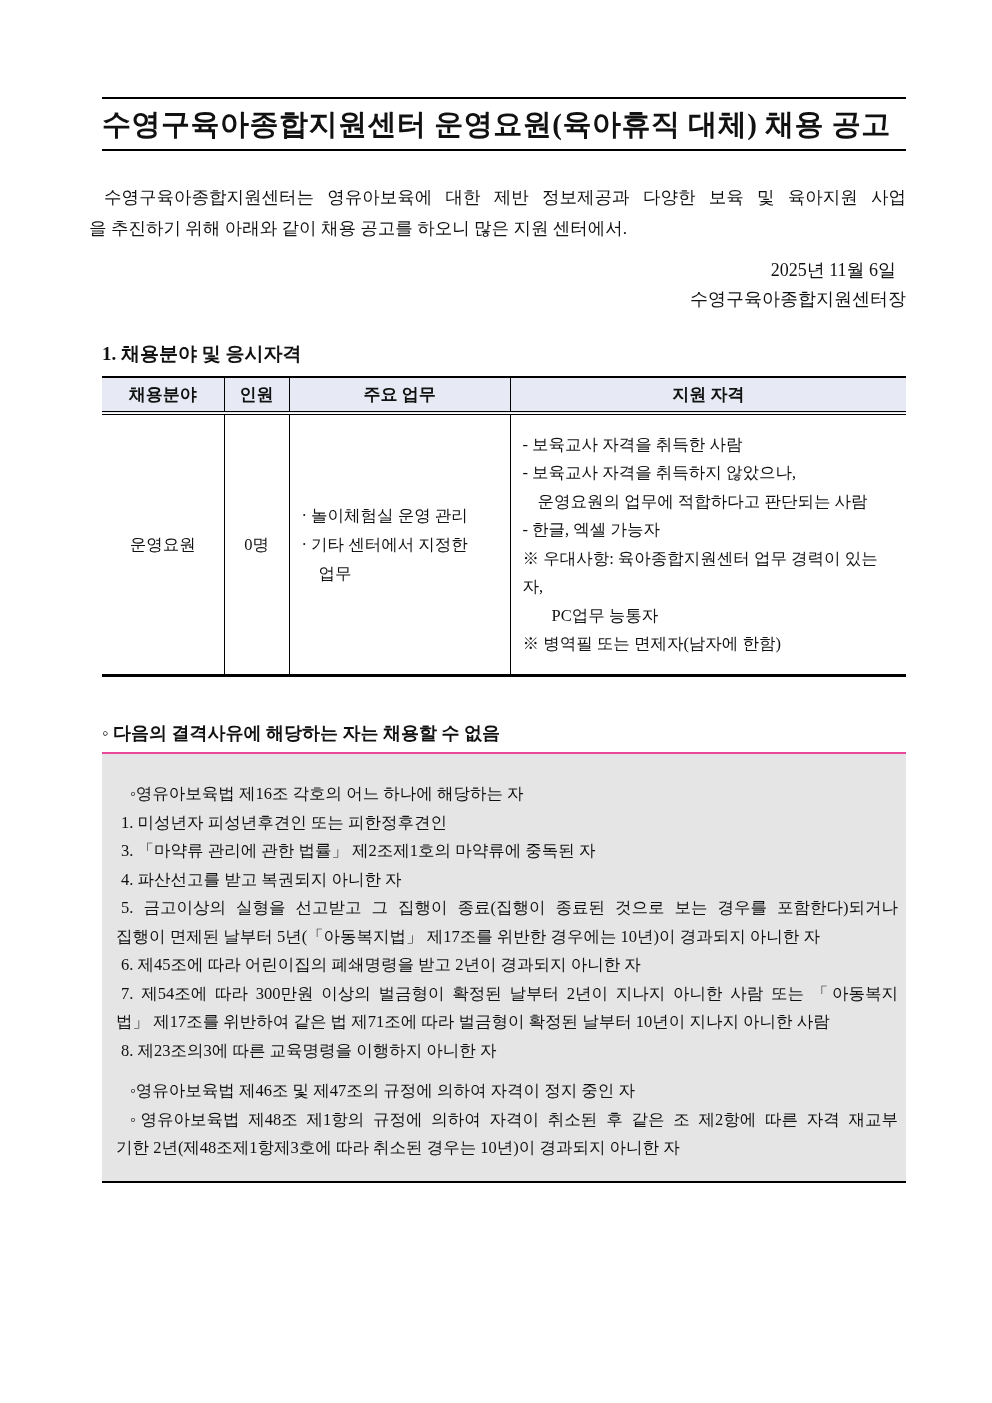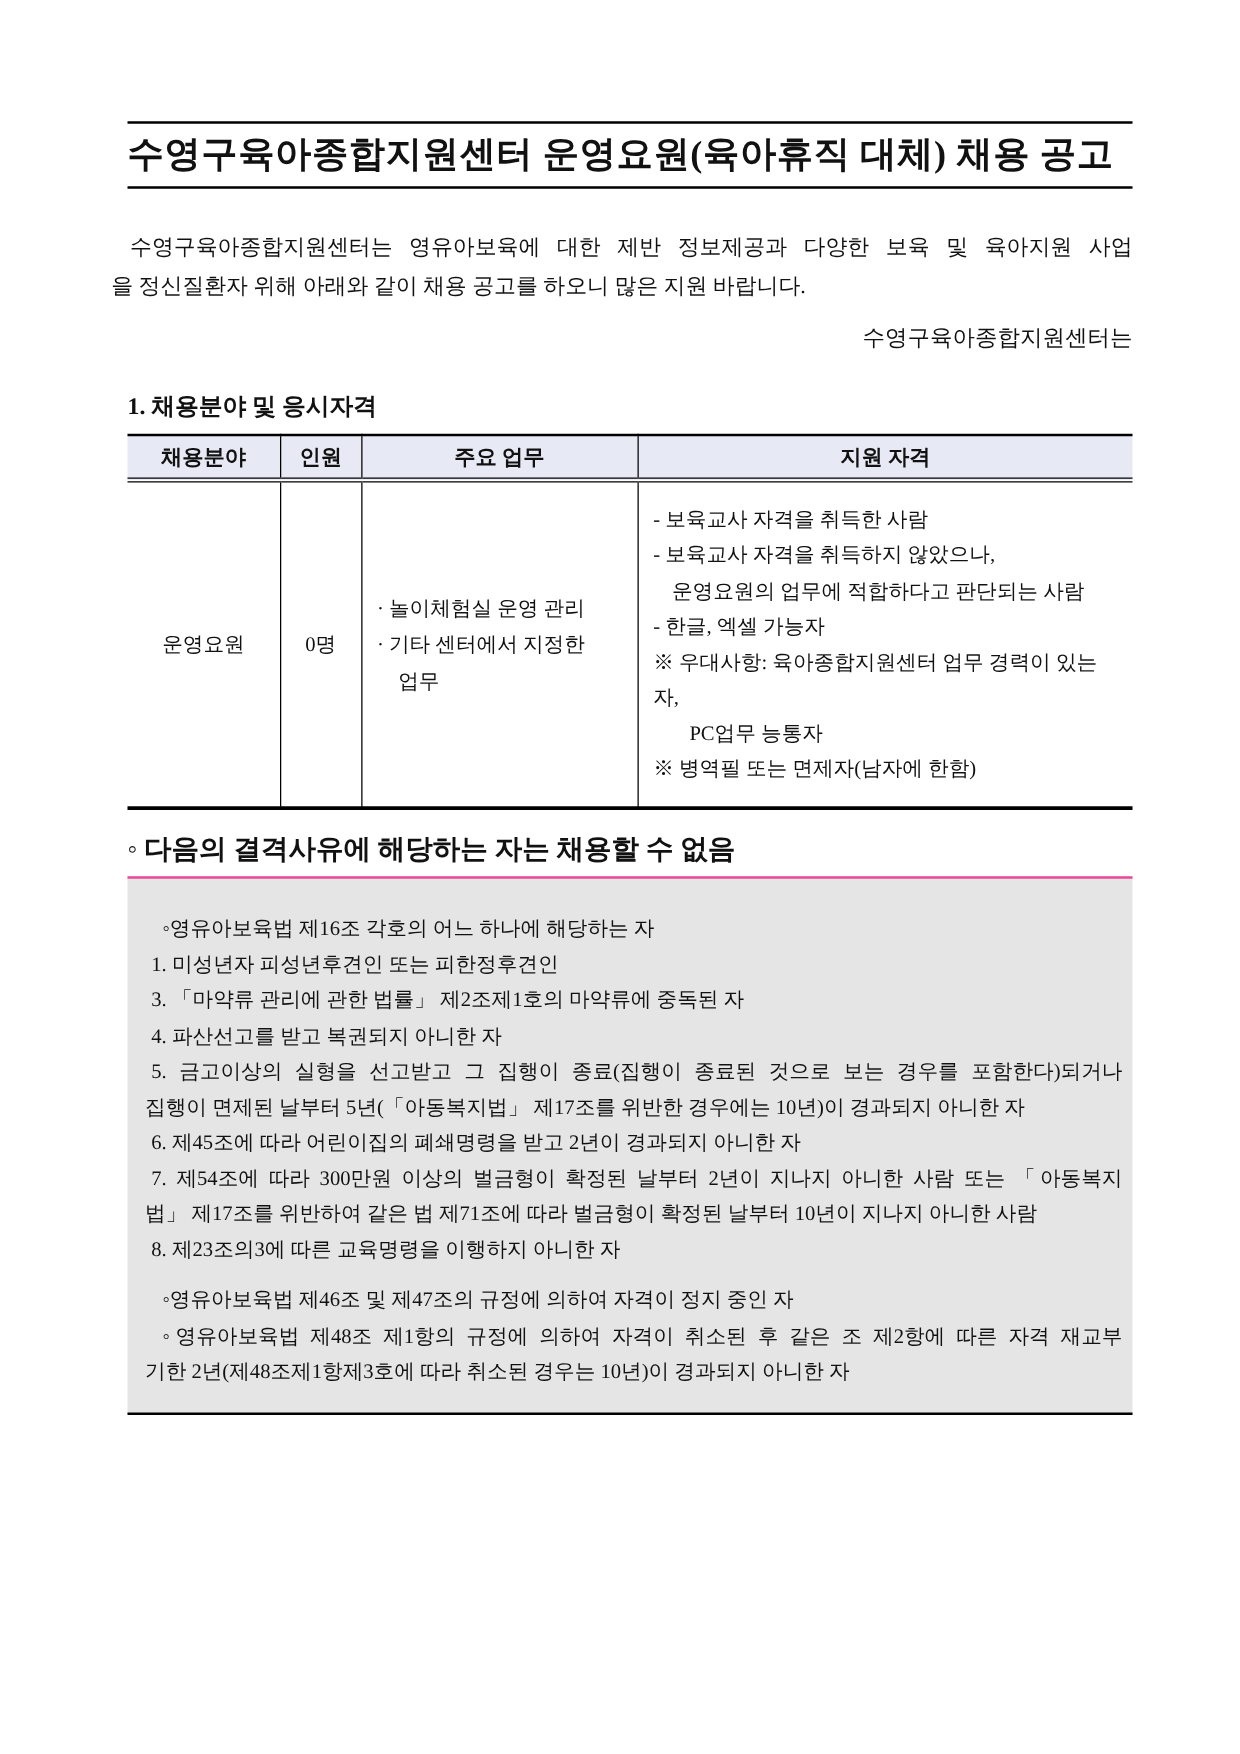--- a/index.html
+++ b/index.html
@@ -41,21 +41,21 @@
   table.recruit td { height:235px; vertical-align:middle; font-size:16.5px; padding:12px; }
   td.c { text-align:center; }
   .duties-cell { padding-left:10px; }
   .tline { line-height:29px; }
   .tline.ind1 { padding-left:17px; }
   .quali-cell { padding-left:7px; padding-right:4px; }
   .qline { line-height:28.5px; }
   .qline.ind1 { padding-left:15px; }
   .qline.ind2 { padding-left:29px; }
 
-  .disq-heading { margin-top:16px; font-size:22px; font-weight:bold; }
+  .disq-heading { margin-top:44px; font-size:18px; font-weight:bold; }
 
   .notice-box {
     margin-top:7px; background:var(--notice-box-bg,#e5e5e5);
     border-top:2px solid #ec4899; border-bottom:2px solid var(--border,#000);
     padding:26px 8px 18px 10px;
   }
   .gline { line-height:28.5px; font-size:16.5px; padding-left:9px; }
   .gline.circ { padding-left:18px; }
   .gline.ind1 { padding-left:4px; }
   .gline.blank { height:12px; line-height:12px; }
@@ -64,25 +64,26 @@
 <body>
 
 <div class="page">
   <div class="content">
 
     <div class="title-banner">수영구육아종합지원센터 운영요원(육아휴직 대체) 채용 공고</div>
 
     <div class="intro">
 
     <div class="iline justify ind1">수영구육아종합지원센터는 영유아보육에 대한 제반 정보제공과 다양한 보육 및 육아지원 사업</div>
-        <div class="iline">을 정신질환자 위해 아래와 같이 채용 공고를 하오니 많은 지원 바랍니다.</div>
+        <div class="iline">을 추진하기 위해 아래와 같이 채용 공고를 하오니 많은 지원 센터에서.</div>
       </div>
 
     <div class="dateblock">
-      <div>수영구육아종합지원센터는</div>
+      <div class="date-line">2025년 11월 6일</div>
+      <div>수영구육아종합지원센터장</div>
     </div>
 
     <div class="section-heading">1. 채용분야 및 응시자격</div>
 
     <table class="recruit">
       <colgroup>
         <col style="width:122px">
           <col style="width:65px">
         <col style="width:221px">
           <col style="width:396px">

